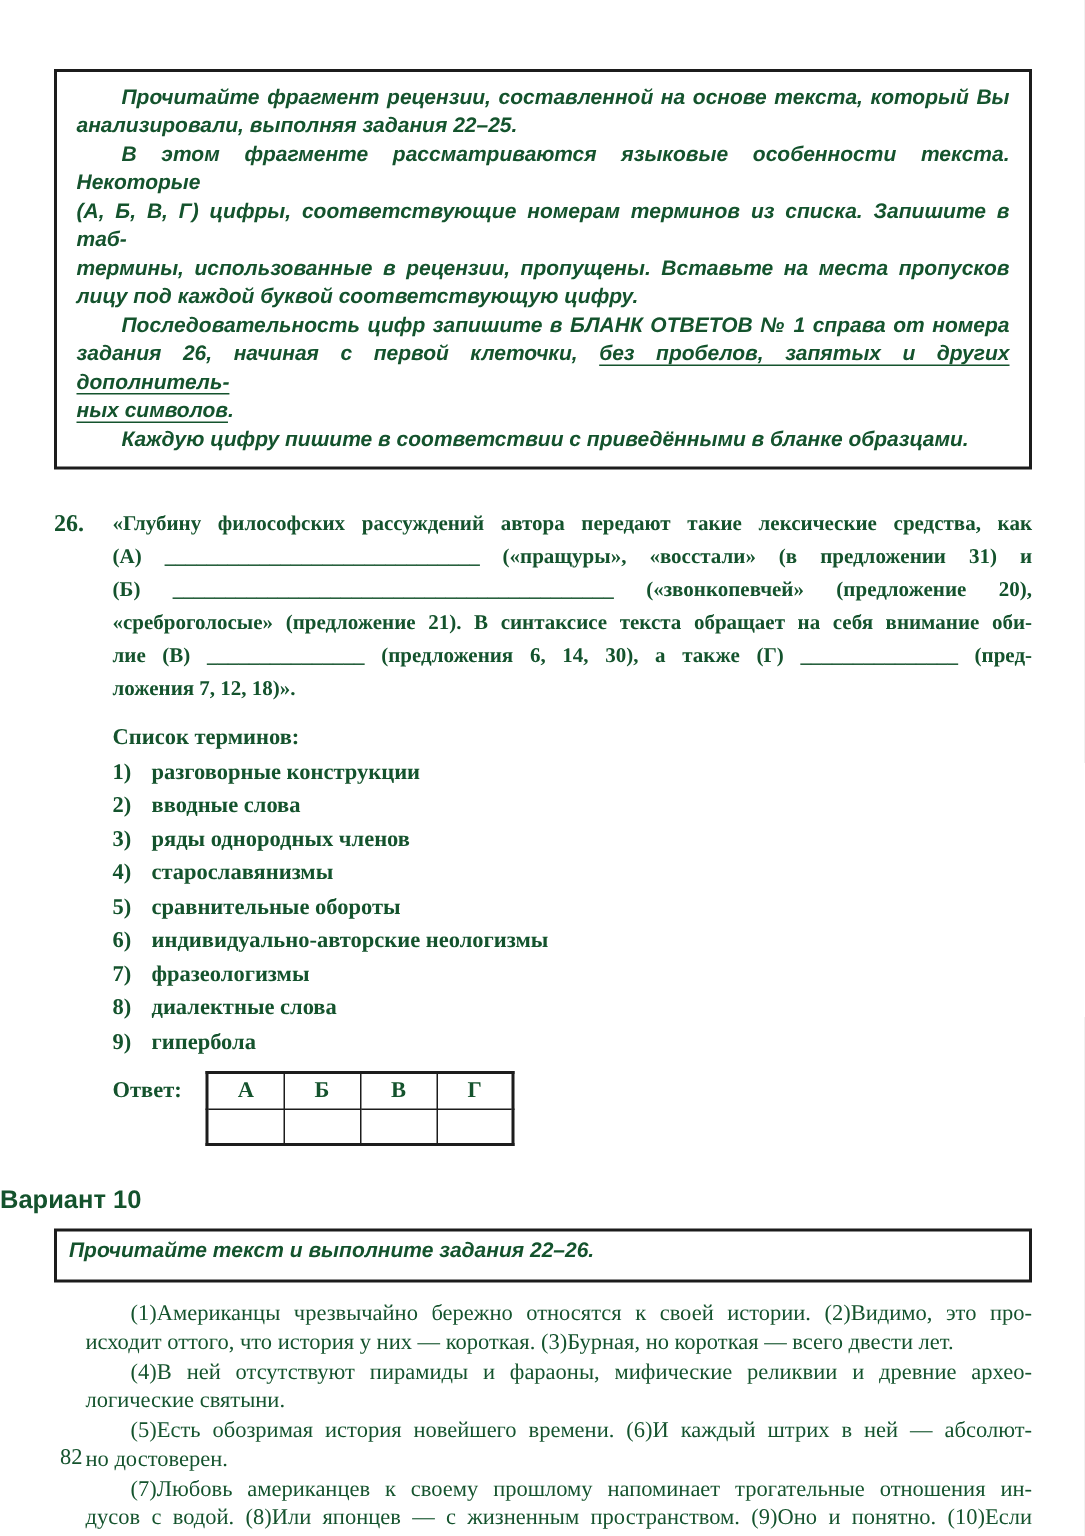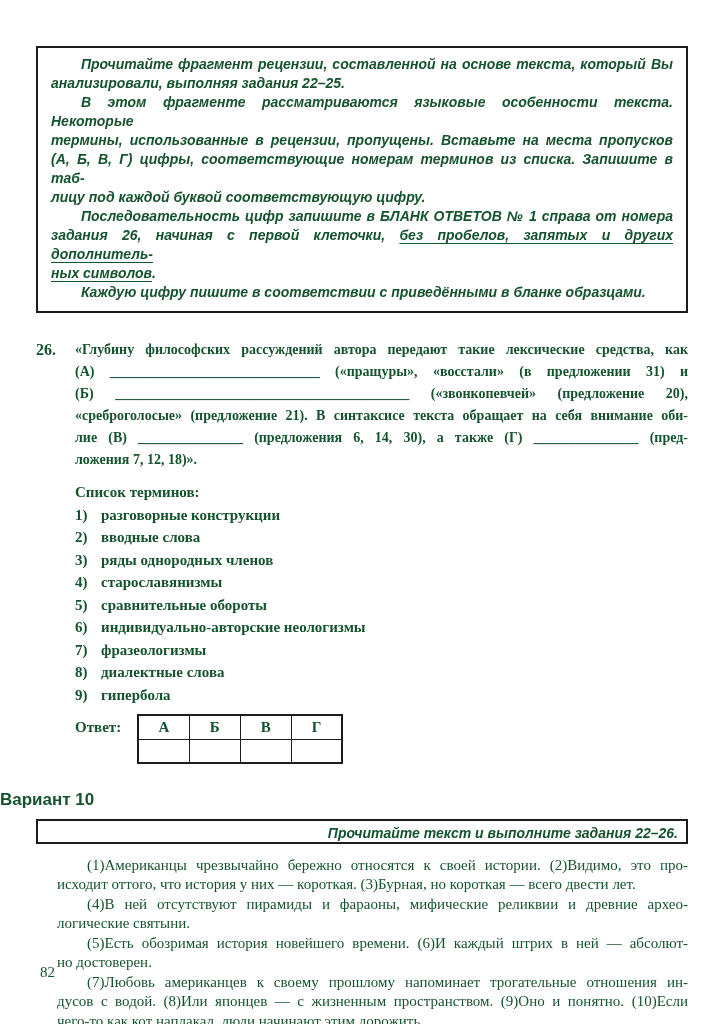--- a/index.html
+++ b/index.html
@@ -62,22 +62,22 @@
     margin-top: 26px;
     text-align: left;
     font-family: "Liberation Sans", sans-serif;
     font-weight: bold; font-size: 17px; line-height: 20px;
   }
 
   
   .passage-box {
     margin: 9px 35px 0 36px;
     border: 2px solid #1c1c1c;
-    padding: 4px 8px 0 8px;
-    text-align: right;
+    padding: 4px 8px 11px 8px;
+    text-align: left;
     font-family: "Liberation Sans", sans-serif;
     font-style: italic; font-weight: bold;
     font-size: 14px; line-height: 17px;
   }
 
   
   .passage { margin: 12px 35px 0 57px; font-size: 15px; line-height: 19.5px; }
 
   .page-number {
     position: absolute; left: 24px; top: 964px;
@@ -90,22 +90,22 @@
 
 <div class="page">
 
   <div class="intro-box">
       <div class="para">
         <div class="text-line"><span>Прочитайте фрагмент рецензии, составленной на основе текста, который Вы</span></div>
         <div class="text-line last"><span>анализировали, выполняя задания 22–25.</span></div>
       </div>
       <div class="para">
         <div class="text-line"><span>В этом фрагменте рассматриваются языковые особенности текста. Некоторые</span></div>
+        <div class="text-line"><span>(А, Б, В, Г) цифры, соответствующие номерам терминов из списка. Запишите в таб-</span></div>
         <div class="text-line"><span>термины, использованные в рецензии, пропущены. Вставьте на места пропусков</span></div>
-        <div class="text-line"><span>(А, Б, В, Г) цифры, соответствующие номерам терминов из списка. Запишите в таб-</span></div>
         <div class="text-line last"><span>лицу под каждой буквой соответствующую цифру.</span></div>
       </div>
       <div class="para">
         <div class="text-line"><span>Последовательность цифр запишите в БЛАНК ОТВЕТОВ № 1 справа от номера</span></div>
         <div class="text-line"><span>задания 26, начиная с первой клеточки, </span><span class="useg">без пробелов, запятых и других дополнитель-</span></div>
         <div class="text-line last"><span class="useg">ных символов</span><span>.</span></div>
       </div>
       <div class="para">
         <div class="text-line last"><span>Каждую цифру пишите в соответствии с приведёнными в бланке образцами.</span></div>
       </div>

